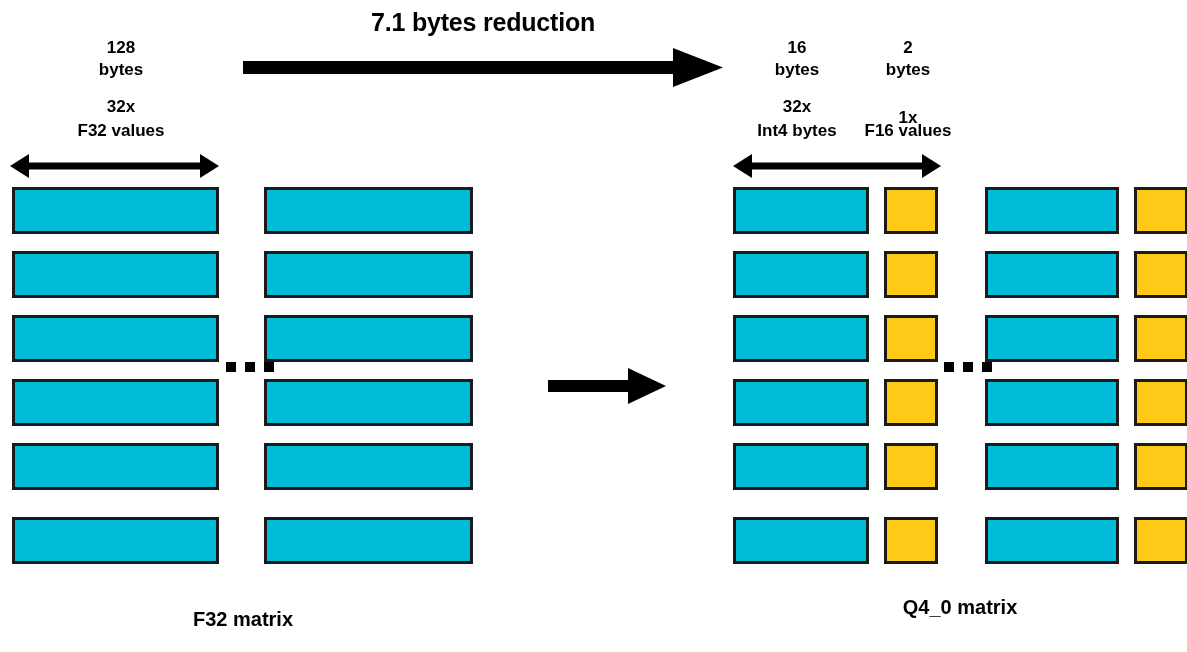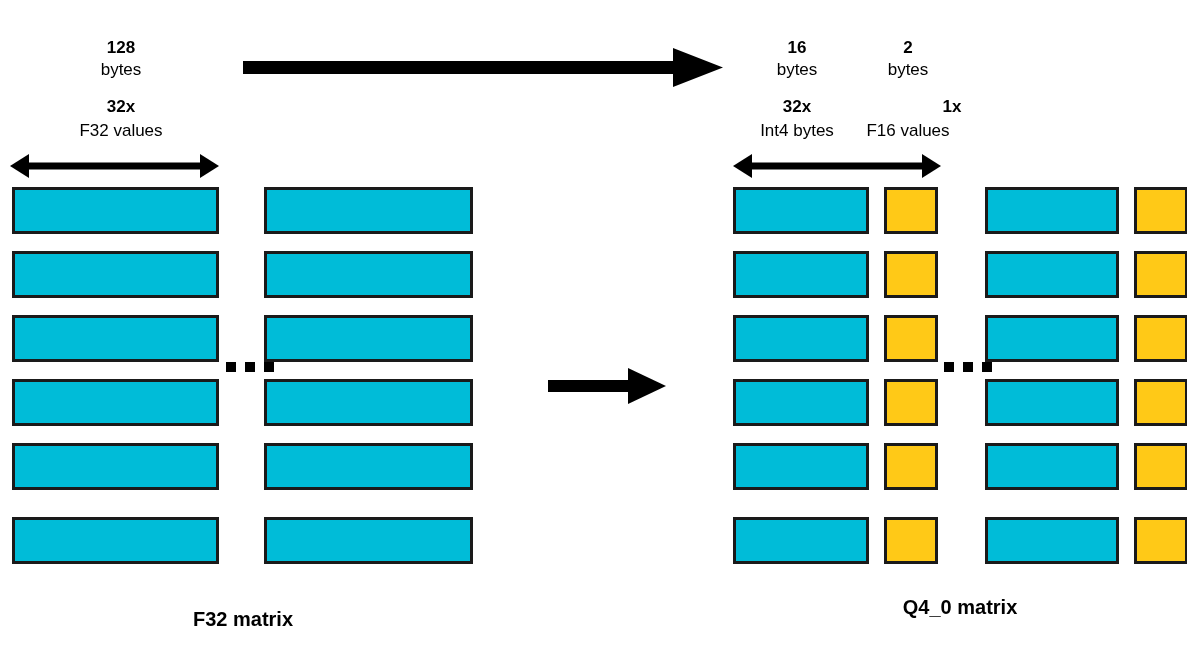--- a/index.html
+++ b/index.html
@@ -31,21 +31,21 @@
     font-weight: bold;
     letter-spacing: -0.2px;
   }
   .lbl-strong {
     font-size: 17px;
     font-weight: bold;
     text-align: right;
   }
   .lbl-normal {
     font-size: 17px;
-    font-weight: normal;
+    font-weight: bold;
     text-align: center;
   }
   .caption {
     font-size: 20px;
     font-weight: bold;
   }
   .ctr {
     transform: translateX(-50%);
   }
 
@@ -76,20 +76,21 @@
   .arrow-svg {
     position: absolute;
     overflow: visible;
   }
 </style>
 </head>
 <body>
 
 <div id="canvas">
 
+  <div class="txt title" style="left:483px; top:8px; transform:translateX(-50%);">7.1 bytes reduction</div>
 
   <svg class="arrow-svg" width="480" height="40" viewBox="0 0 480 40" style="left:243px; top:48px;">
     <g fill="#000000">
       <rect x="0" y="13" width="440" height="13"></rect>
       <polygon points="430,0 480,19.5 430,39"></polygon>
     </g>
   </svg>
 
   <div class="txt lbl-strong ctr" style="left:121px; top:38px;">128</div>
   <div class="txt lbl-normal ctr" style="left:121px; top:60px;">bytes</div>
@@ -107,21 +108,21 @@
 
   <div class="txt lbl-strong ctr" style="left:797px; top:38px;">16</div>
   <div class="txt lbl-normal ctr" style="left:797px; top:60px;">bytes</div>
 
   <div class="txt lbl-strong ctr" style="left:908px; top:38px;">2</div>
   <div class="txt lbl-normal ctr" style="left:908px; top:60px;">bytes</div>
 
   <div class="txt lbl-strong ctr" style="left:797px; top:97px;">32x</div>
   <div class="txt lbl-normal ctr" style="left:797px; top:121px;">Int4 bytes</div>
 
-  <div class="txt lbl-strong ctr" style="left:908px; top:97px;margin-left:44px;">1x</div>
+  <div class="txt lbl-strong ctr" style="left:908px; top:108px;">1x</div>
   <div class="txt lbl-normal ctr" style="left:908px; top:121px;">F16 values</div>
 
   <svg class="arrow-svg" width="208" height="24" viewBox="0 0 208 24" style="left:733px; top:154px;">
     <g fill="#000000">
       <rect x="17" y="8.5" width="174" height="7"></rect>
       <polygon points="19,0 0,12 19,24"></polygon>
       <polygon points="189,0 208,12 189,24"></polygon>
     </g>
   </svg>
 

